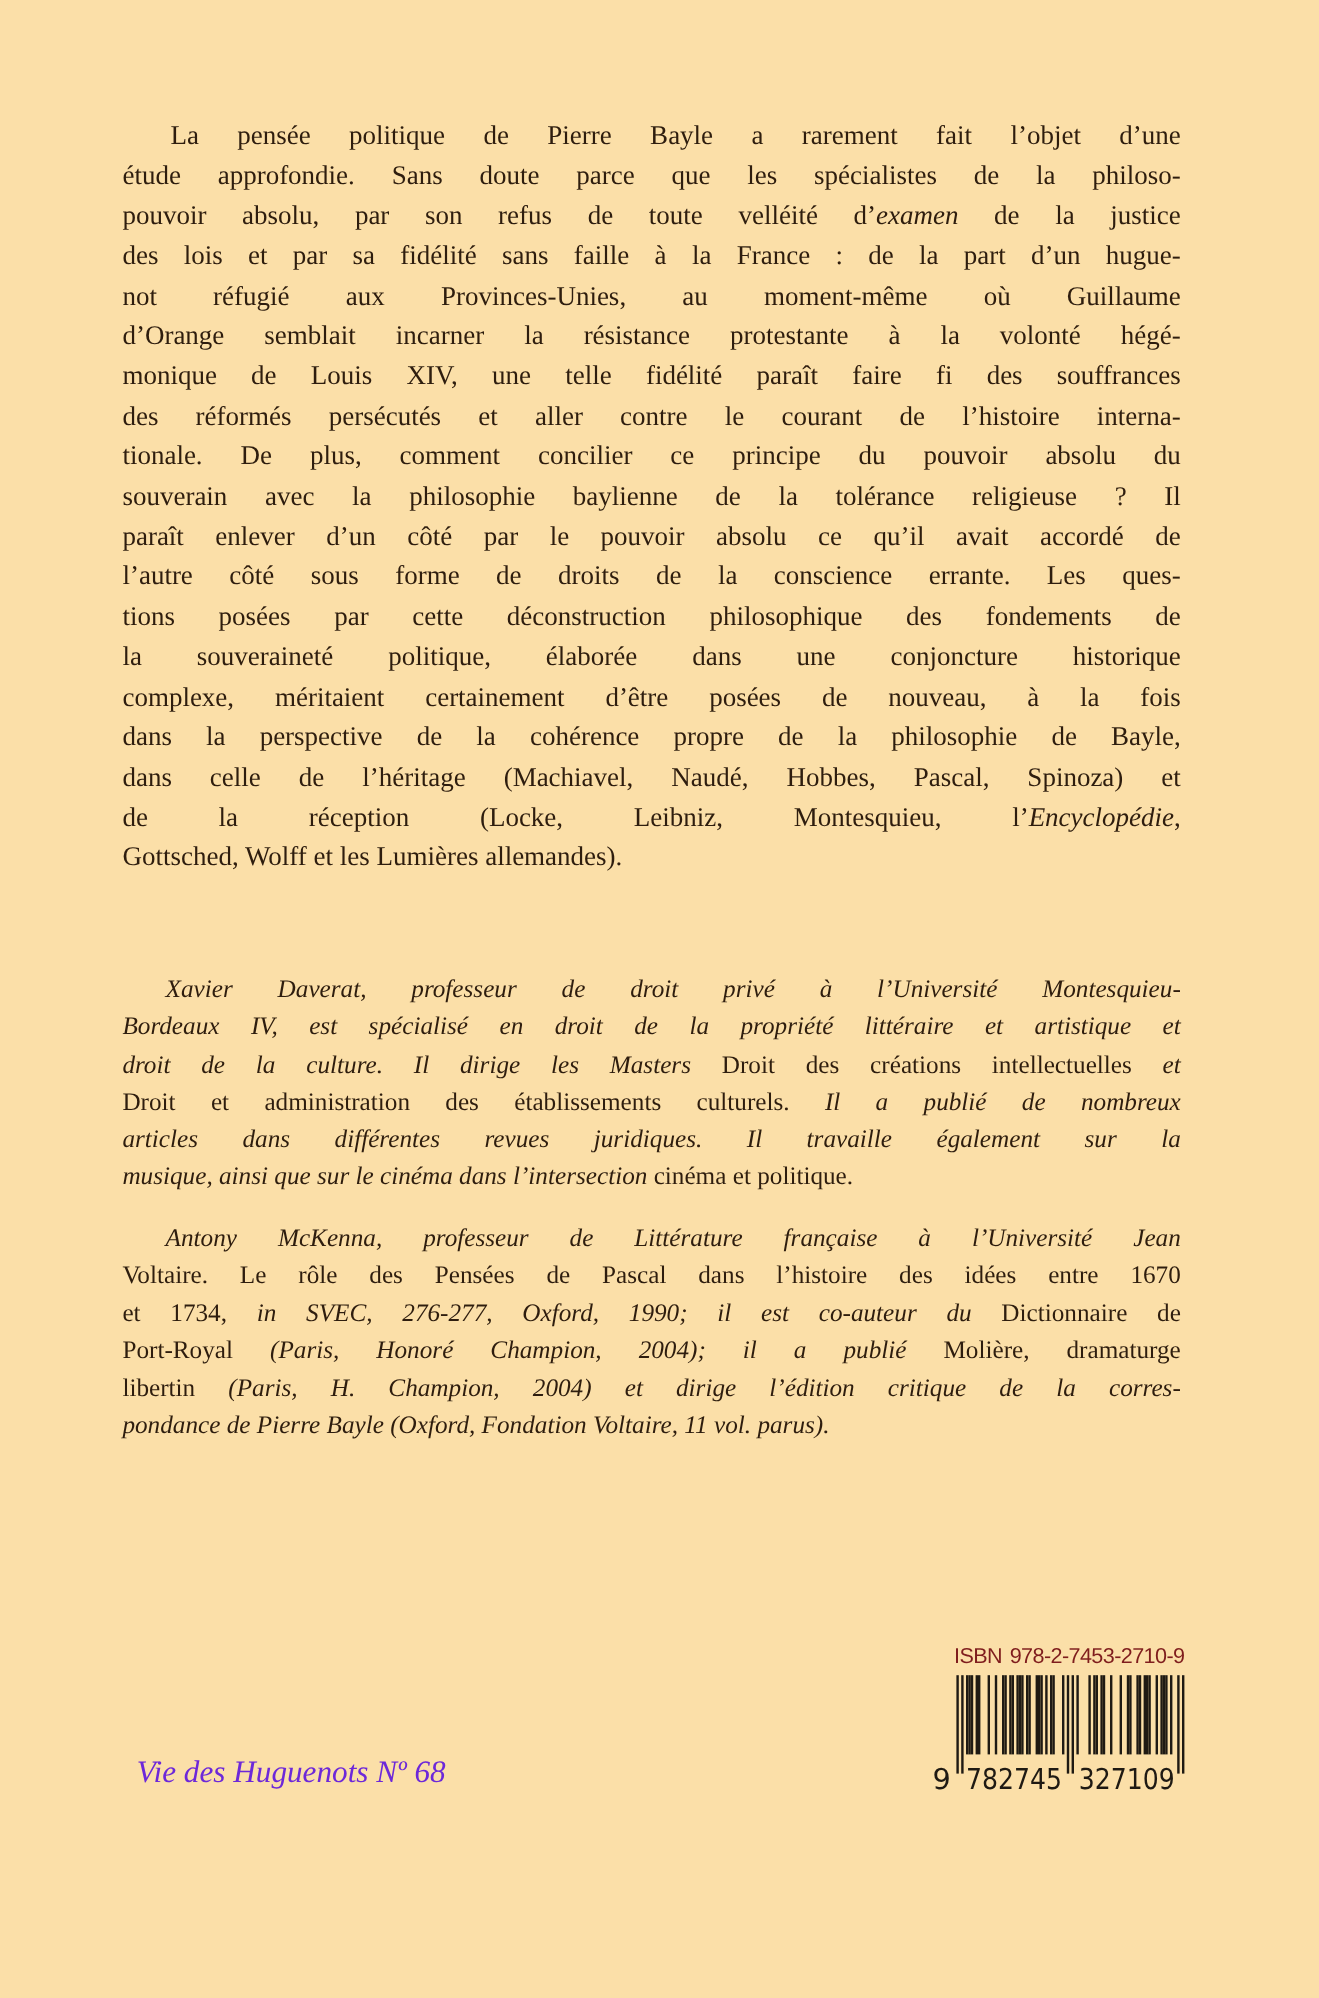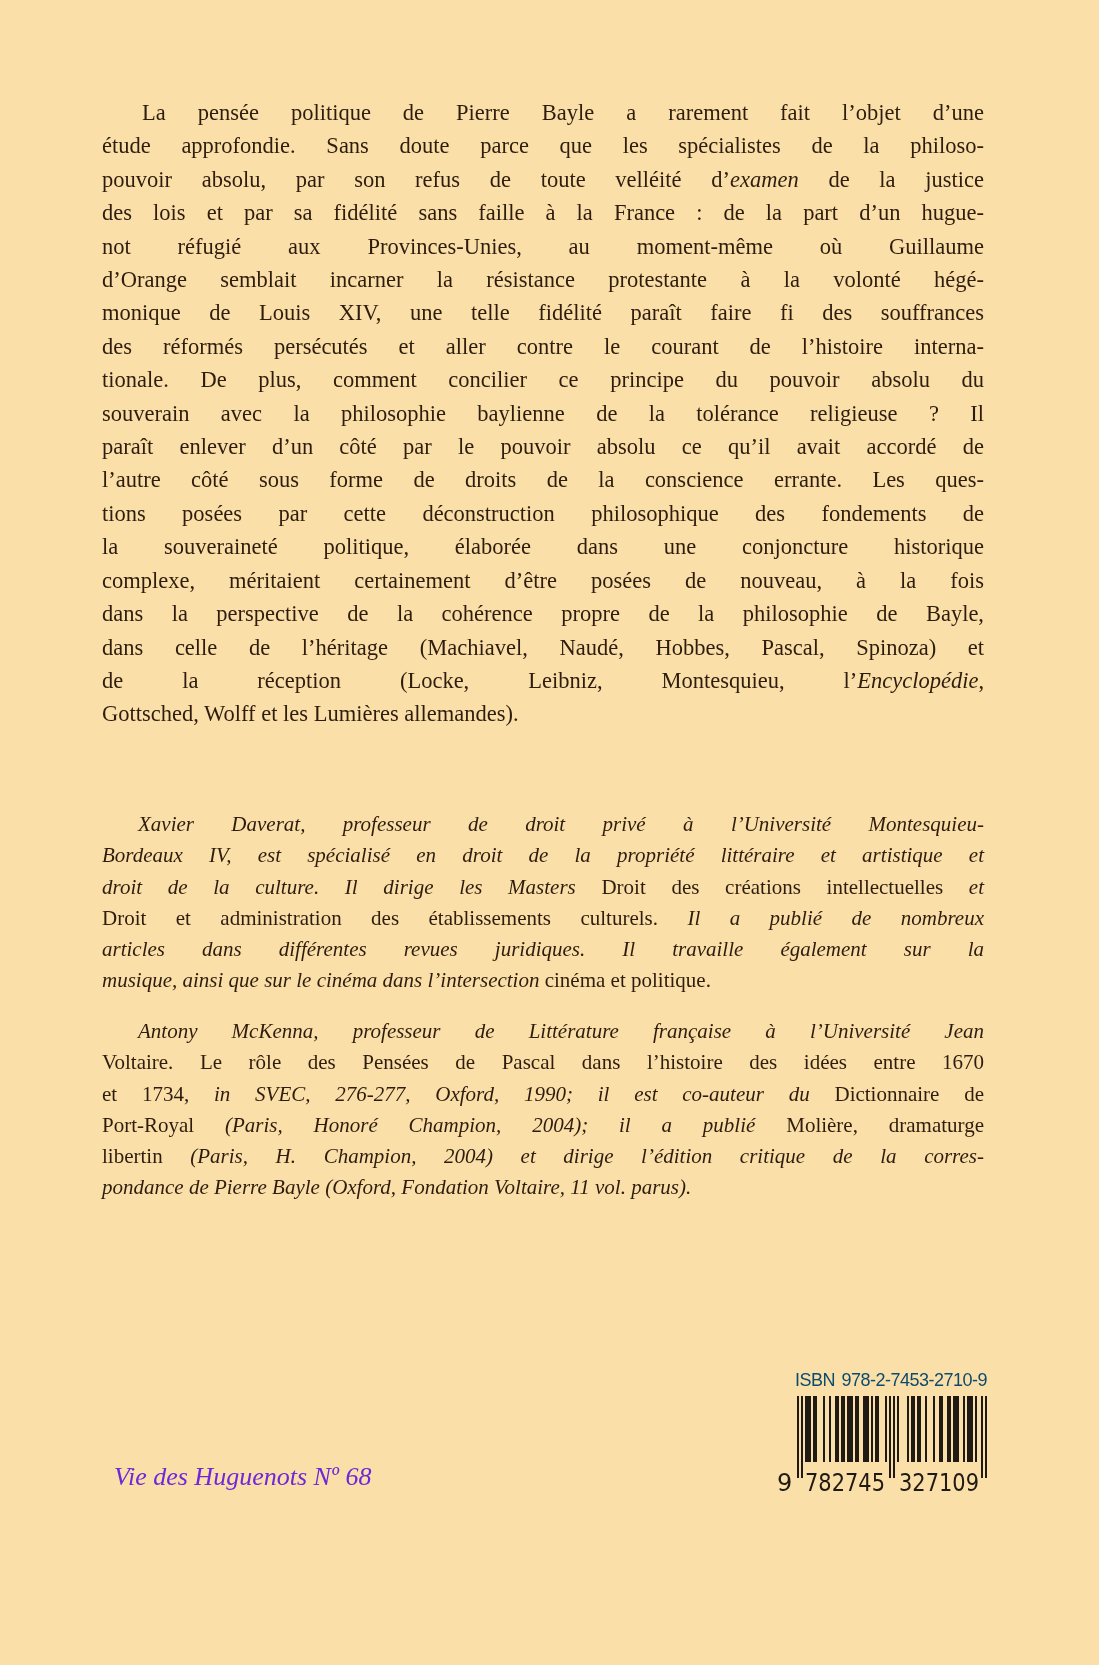--- a/index.html
+++ b/index.html
@@ -21,21 +21,21 @@
   .rm{font-style:normal;}
   .it{font-style:italic;}
   .collection{
     position:absolute;left:114px;top:1462px;
     font-size:26px;font-style:italic;color:#6d28d9;
   }
   .isbn-line{
     position:absolute;left:795px;top:1370px;width:192px;
     display:flex;justify-content:space-between;
     font-family:"Liberation Sans",sans-serif;
-    font-size:18px;letter-spacing:-0.5px;color:#0c4a6e;
+    font-size:18px;letter-spacing:-0.5px;color:#7f1d1d;
   }
   .barcode{position:absolute;left:775px;top:1394px;}
 </style>
 </head>
 <body>
 
 <div class="cover" style="background: rgb(251, 223, 168); color: rgb(46, 29, 14);">
 
   <div class="para blurb">
       <div class="ln ind"><span class="rm">La pensée politique de Pierre Bayle a rarement fait l’objet d’une</span></div>

